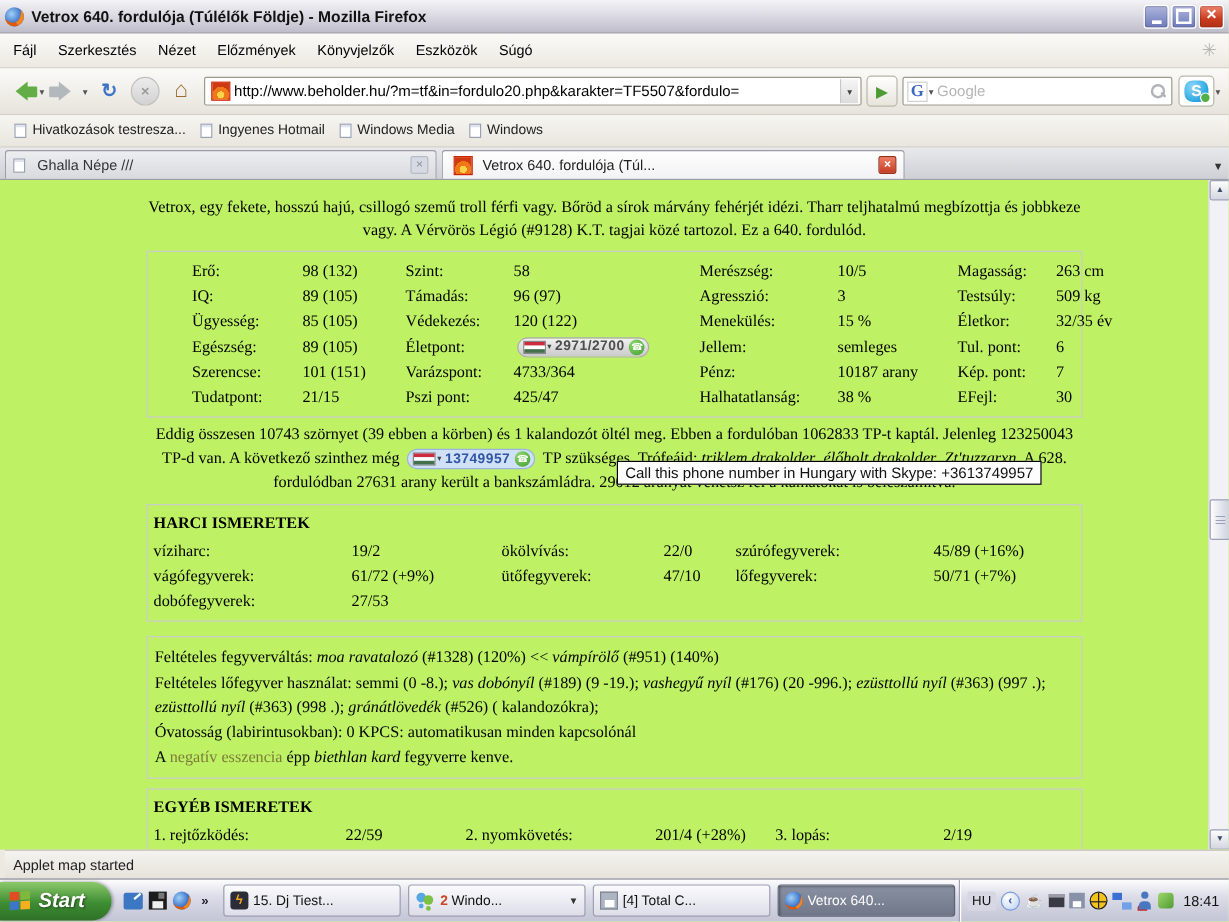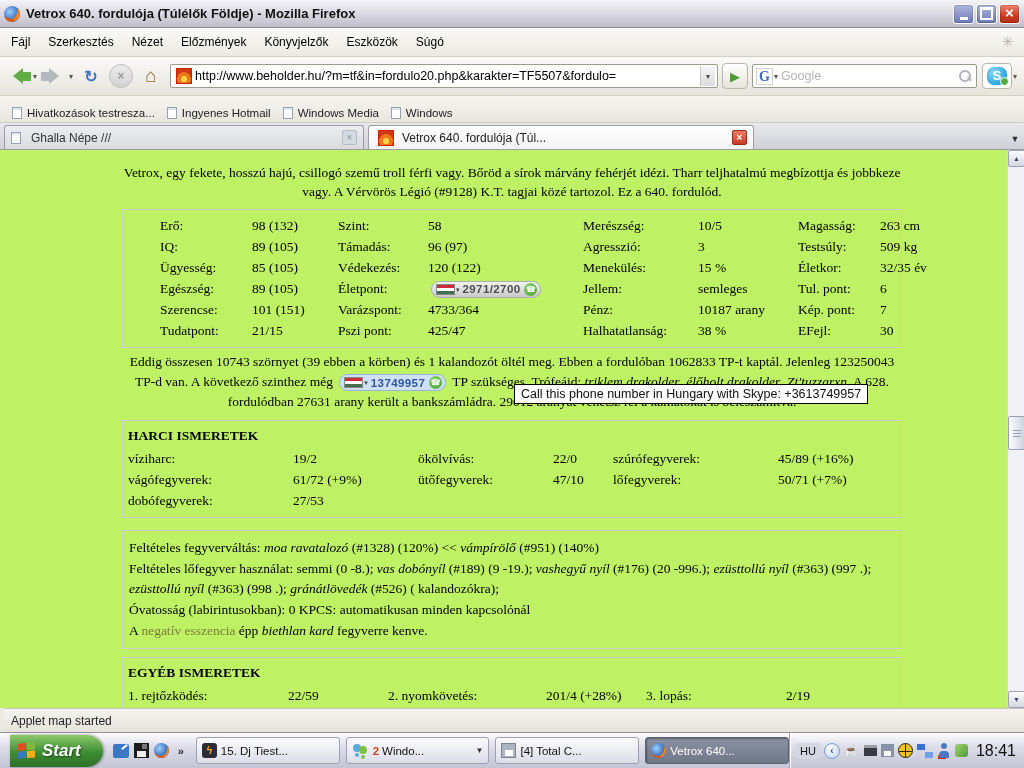--- a/index.html
+++ b/index.html
@@ -72,21 +72,21 @@
   .mag::after { content:""; position:absolute; left:8px; top:8px; width:5px; height:2px; background:#b0b3ba; transform:rotate(45deg); }
   .skype-btn { width:30px; height:26px; margin-left:5px; border:1px solid #b8b8ab; border-radius:4px; background:#fff;
     display:flex; align-items:center; justify-content:center; position:relative; }
   .skype-glyph { width:20px; height:18px; border-radius:7px; background:radial-gradient(circle at 35% 30%, #8fd8f8, #27a5e0 70%);
     color:#fff; font-weight:bold; font-size:13px; text-align:center; line-height:18px; }
   .skype-glyph::after { content:""; position:absolute; right:2px; bottom:2px; width:7px; height:7px; border-radius:50%;
     background:#52b043; border:1px solid #fff; }
 
   
   .bookbar { position:absolute; top:96px; left:0; width:1024px; height:27px; background:linear-gradient(#f6f5f1,#e9e6de);
-    border-bottom:1px solid #cfccc2; display:flex; align-items:flex-start; padding:8px 6px; }
+    border-bottom:1px solid #cfccc2; display:flex; align-items:center; padding:0 6px; }
   .bookmark { display:flex; align-items:center; font-size:11.5px; color:#222; padding:3px 6px; }
   .page-icon { width:10px; height:12px; background:#fff; border:1px solid #9aa2b2; margin-right:5px; flex:none;
     box-shadow:inset 0 2px 0 #dfe4ee; }
 
   
   .tabbar { position:absolute; top:123px; left:0; width:1024px; height:27px;
     background:linear-gradient(#e8e9ec,#cfd0d6); border-bottom:1px solid #9d9da8; display:flex; align-items:flex-end; }
   .tab { height:24px; display:flex; align-items:center; padding:0 6px; font-size:12px; color:#222;
     border:1px solid #9d9da8; border-bottom:none; border-radius:3px 3px 0 0; margin-left:4px; min-width:0; }
   .tab.inactive { width:360px; background:linear-gradient(#eceef1,#d8dade); color:#333; }
@@ -145,21 +145,21 @@
     border:1px solid #9aa0b5; border-radius:2px; }
   .scroll-thumb::after { content:""; position:absolute; left:4px; top:13px; width:8px; height:7px;
     background:repeating-linear-gradient(#9aa0b5 0 1px, transparent 1px 3px); }
 
   
   .statusbar { position:absolute; top:708px; left:4px; width:1024px; height:24px; background:linear-gradient(#f4f3ef,#e6e3db);
     border-top:1px solid #c5c3ba; display:flex; align-items:center; padding:0 7px; font-size:12px; color:#222; }
 
   
   .taskbar { position:absolute; top:732px; left:0; width:1024px; height:36px;
-    background:linear-gradient(#fdfdfe,#dcdde8 40%,#c3c4d5); border-top:1px solid #8f90a0; display:flex; align-items:center;padding-left:10px; }
+    background:linear-gradient(#fdfdfe,#dcdde8 40%,#c3c4d5); border-top:1px solid #8f90a0; display:flex; align-items:center; }
   .start-btn { height:32px; margin:1px 0 0 0; padding:0 22px 0 8px; border-radius:0 16px 16px 0;
     background:linear-gradient(#8cc96a,#3d8d33 55%,#2f7127); display:flex; align-items:center; box-shadow:1px 0 3px rgba(0,0,0,.4); }
   .start-btn .label { color:#fff; font-weight:bold; font-style:italic; font-size:17px; text-shadow:1px 1px 2px rgba(0,0,0,.5); margin-left:6px; }
   .win-flag { width:18px; height:16px; display:grid; grid-template-columns:8px 8px; grid-template-rows:7px 7px; gap:1px; transform:skewY(-4deg); }
   .win-flag i:nth-child(1){background:#e34c22;} .win-flag i:nth-child(2){background:#7eb93c;}
   .win-flag i:nth-child(3){background:#3b77c2;} .win-flag i:nth-child(4){background:#f3b01c;}
   .quick-launch { display:flex; align-items:center; margin:0 6px 0 10px; gap:5px; }
   .ql-desktop { width:16px; height:14px; background:#3b77c2; border-radius:2px; position:relative; }
   .ql-desktop::after { content:""; position:absolute; right:1px; top:2px; width:7px; height:2px; background:#fff; transform:rotate(-40deg); }
   .ql-floppy { width:15px; height:15px; background:#1c1c1c; position:relative; }
@@ -195,21 +195,21 @@
   .tray-globe::before { content:""; position:absolute; left:50%; top:0; width:1px; height:100%; background:#222; }
   .tray-globe::after { content:""; position:absolute; top:50%; left:0; height:1px; width:100%; background:#222; }
   .tray-net { position:relative; width:16px; height:14px; }
   .tray-net::before { content:""; position:absolute; left:0; top:0; width:8px; height:6px; background:#3b6fd4; }
   .tray-net::after { content:""; position:absolute; right:0; bottom:0; width:8px; height:6px; background:#6fa0e8; }
   .tray-person { position:relative; width:14px; height:15px; }
   .tray-person::before { content:""; position:absolute; left:4px; top:0; width:6px; height:6px; border-radius:50%; background:#4a78c0; }
   .tray-person::after { content:""; position:absolute; left:2px; bottom:0; width:10px; height:7px; border-radius:4px 4px 0 0; background:#4a78c0;
     box-shadow:-2px 2px 0 -1px #cc2222; }
   .tray-green { width:13px; height:13px; border-radius:3px; background:linear-gradient(135deg,#9fd66a,#4f9b34); }
-  .clock { font-size:16px; color:#111; margin-left:4px; }
+  .clock { font-size:12px; color:#111; margin-left:4px; }
 </style>
 </head>
 <body>
 
 <div class="titlebar">
   <span class="ff-icon"></span>
   <span class="title">Vetrox 640. fordulója (Túlélők Földje) - Mozilla Firefox</span>
   <span class="winbtn min"></span>
   <span class="winbtn max"></span>
   <span class="winbtn close"></span>

